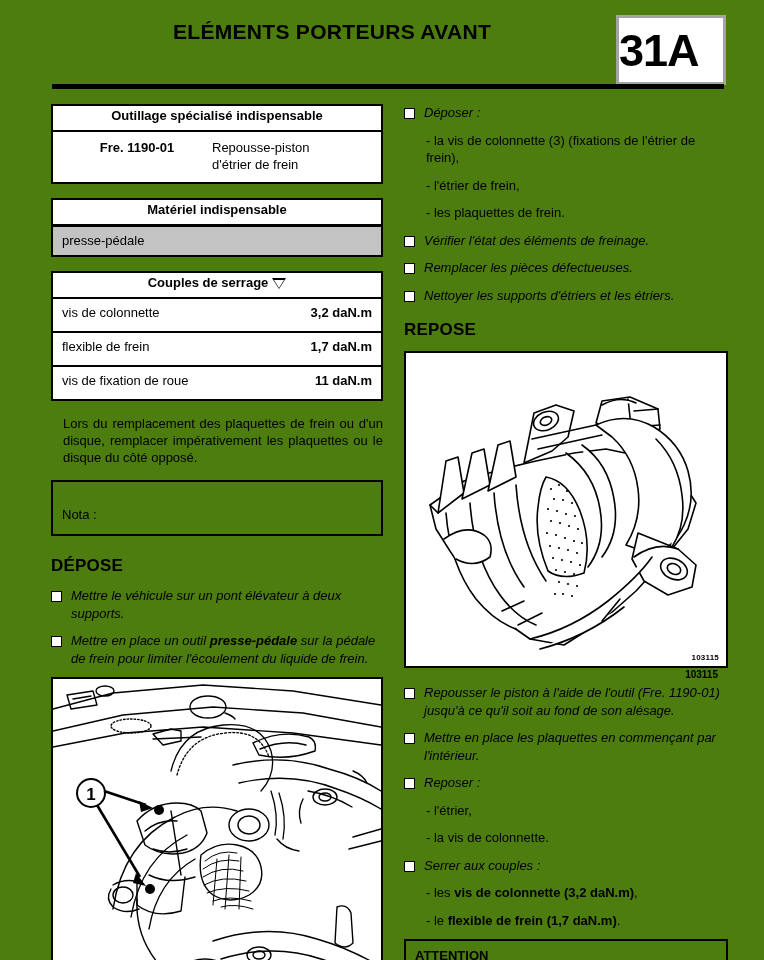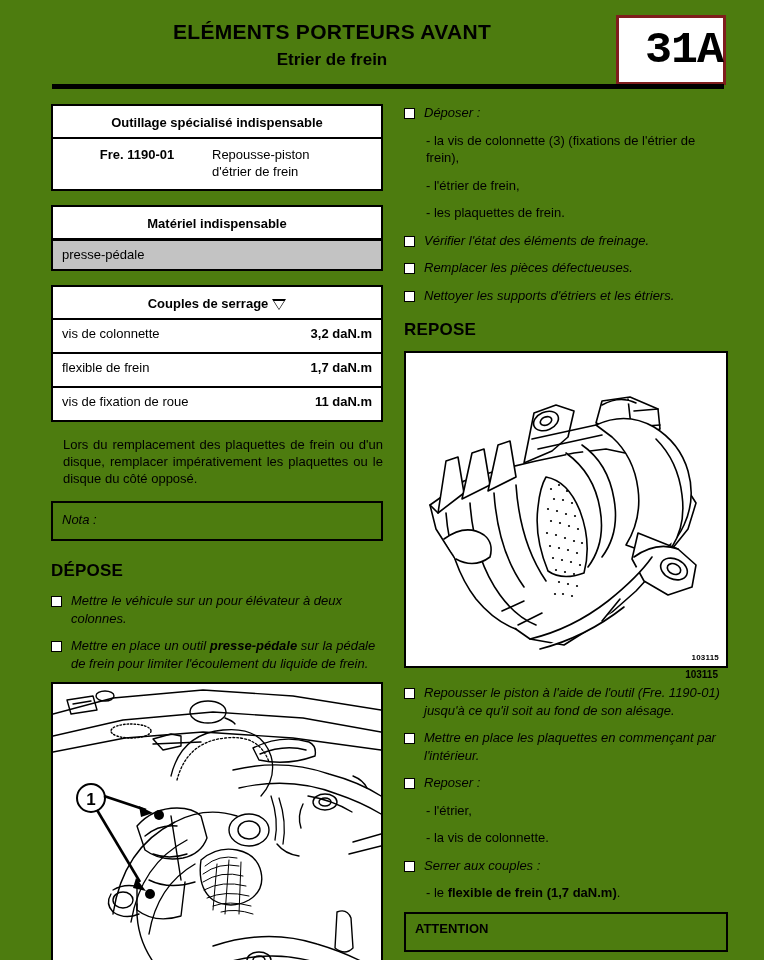--- a/index.html
+++ b/index.html
@@ -48,26 +48,25 @@
     font-weight: bold;
     line-height: 24px;
     margin-top: 2px;
   }
   .chapter-box {
     position: absolute;
     right: 0;
     top: 5px;
     width: 104px;
     height: 64px;
-    border: 3px solid #7f1d1d;
+    border: 3px solid #a3a3a3;
     background: #fff;
     display: flex;
     align-items: center;
-    justify-content: flex-end;
-    font-family: Liberation Mono, monospace;
+    justify-content: flex-start;
   }
   .chapter-box span {
     font-size: 45px;
     font-weight: bold;
     line-height: 45px;
     letter-spacing: -1px;
   }
   .header-rule {
     position: absolute;
     left: 52px;
@@ -94,21 +93,21 @@
   
   .tbl {
     border: 2px solid #000;
     background: #fff;
     margin-bottom: 14px;
   }
   .tbl-head {
     text-align: center;
     font-size: 13px;
     font-weight: bold;
-    padding: 9px 4px 7px;
+    padding: 2px 4px 7px;
     border-bottom: 2px solid #000;
   }
   .tbl-head .tri {
     display: inline-block;
     width: 0;
     height: 0;
     margin-left: 4px;
     vertical-align: -2px;
     border-left: 7px solid transparent;
     border-right: 7px solid transparent;
@@ -160,23 +159,22 @@
 
   
   .note-para {
     font-size: 13px;
     line-height: 17px;
     margin: 2px 0 14px 12px;
     text-align: justify;
   }
   .nota-box {
     border: 2px solid #000;
-    padding: 8px 9px 10px;
+    padding: 24px 9px 10px;
     margin-bottom: 20px;
-    font-style: italic;
   }
   .nota-title {
     font-size: 13px;
     line-height: 18px;
   }
   .nota-text {
     font-size: 13px;
     line-height: 18px;
     margin-top: 9px;
     text-align: justify;
@@ -248,21 +246,20 @@
   }
 </style>
 </head>
 <body>
 
 <div class="page">
 
   <div class="header">
     <div class="header-titles">
       <div class="title-main">ELÉMENTS PORTEURS AVANT</div>
-      <div class="title-sub">Etrier de frein</div>
     </div>
     <div class="chapter-box">
       <span>31A</span>
     </div>
   </div>
   <div class="header-rule"></div>
 
   <div class="col-left">
 
     <div class="tbl">
@@ -299,21 +296,21 @@
     <div class="note-para">Lors du remplacement des plaquettes de frein ou d'un disque, remplacer impérativement les plaquettes ou le disque du côté opposé.</div>
 
     <div class="nota-box">
       <div class="nota-title">Nota :</div>
     </div>
 
     <div class="section-h">DÉPOSE</div>
 
     <div class="bullet">
       <span class="box"></span>
-      <span class="btxt">Mettre le véhicule sur un pour élévateur à deux colonnes.</span>
+      <span class="btxt">Mettre le véhicule sur un pont élévateur à deux supports.</span>
     </div>
     <div class="bullet">
       <span class="box"></span>
       <span class="btxt"><span>Mettre en place un outil </span><b class="bold">presse-pédale</b><span> sur la pédale de frein pour limiter l'écoulement du liquide de frein.</span></span>
     </div>
 
     <div class="fig-frame" style="height:304px;">
       <svg viewBox="0 0 328 304" width="100%" height="100%">
         <g fill="none" stroke="#000" stroke-width="1.4" stroke-linejoin="round" stroke-linecap="round">
 
@@ -535,20 +532,21 @@
     <div class="bullet">
       <span class="box"></span>
       <span class="btxt">Reposer :</span>
     </div>
     <div class="dash-item">- l'étrier,</div>
     <div class="dash-item">- la vis de colonnette.</div>
     <div class="bullet">
       <span class="box"></span>
       <span class="btxt">Serrer aux couples :</span>
     </div>
+    <div class="dash-item"><span>- les </span><b class="bold">vis de colonnette (3,2 daN.m)</b><span>,</span></div>
     <div class="dash-item"><span>- le </span><b class="bold">flexible de frein (1,7 daN.m)</b><span>.</span></div>
 
     <div class="attn-box">
       <div class="attn-title">ATTENTION</div>
 
     </div>
 
   </div>
 </div>
 

